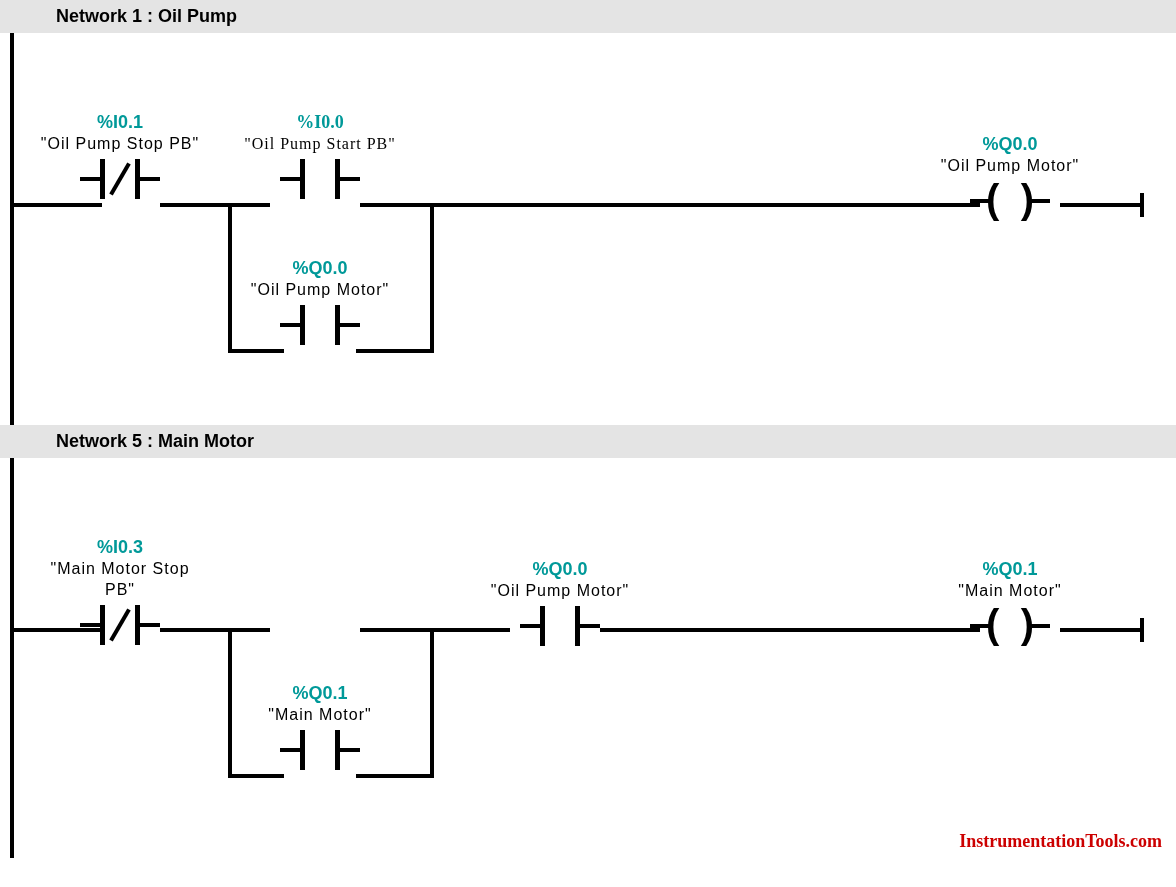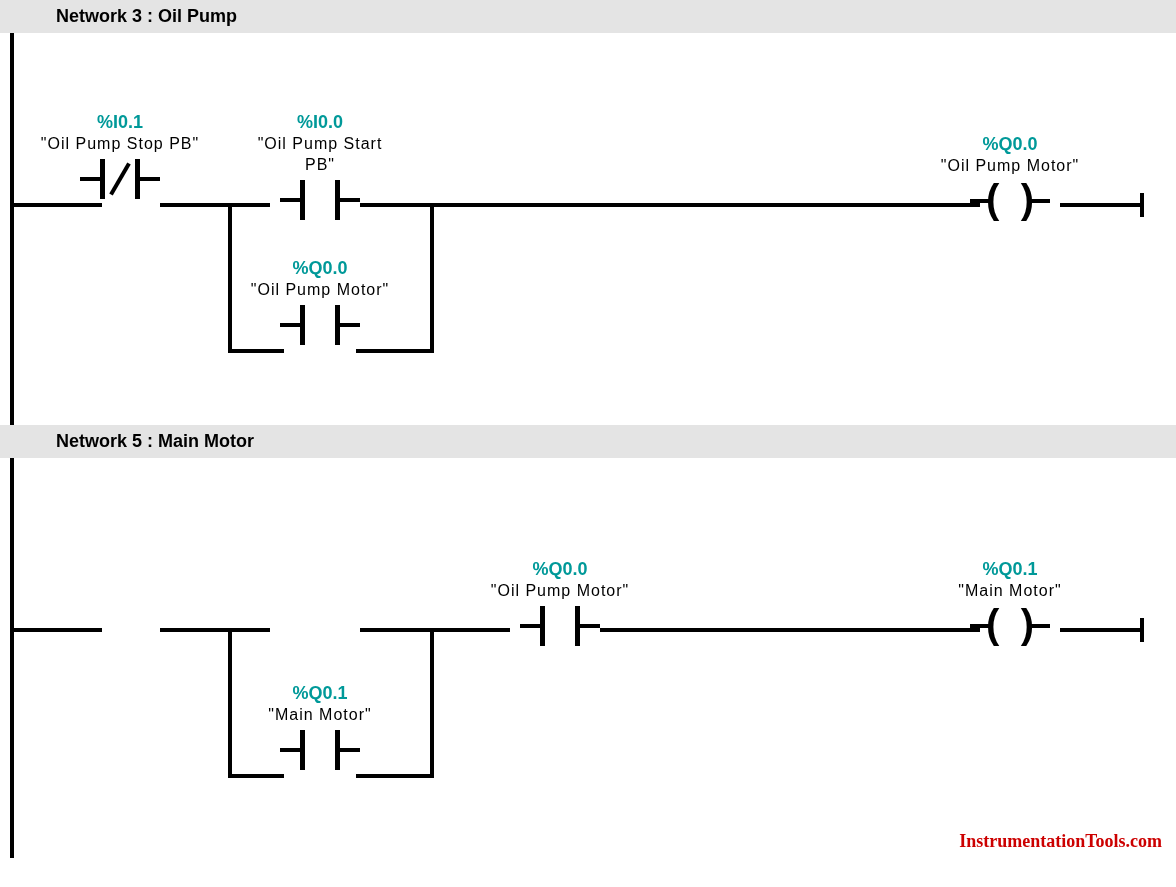--- a/index.html
+++ b/index.html
@@ -101,41 +101,41 @@
     font-weight: bold;
     color: #cc0000;
     font-size: 18px;
     text-align: center;
   }
 </style>
 </head>
 <body>
 
 <div class="network-header">
-  <span>Network 3 : Oil Pump</span>
+  <span>Network 1 : Oil Pump</span>
 </div>
 <div class="rung-area" style="height:392px;">
   <div class="rail"></div>
 
   <div class="hline" style="left:12px; top:170px; width:90px;"></div>
 
   <div class="elem" style="left:40px; top:78px; width:160px;">
     <div class="addr">%I0.1</div>
     <div class="lbl">"Oil Pump Stop PB"</div>
     <div class="contact-nc">
       <div class="stub-l"></div>
         <div class="bar-l"></div>
         <div class="slash"></div>
         <div class="bar-r"></div>
         <div class="stub-r"></div>
     </div>
   </div>
   <div class="hline" style="left:160px; top:170px; width:110px;"></div>
 
-  <div class="elem" style="left:240px; top:78px; width:160px;">
+  <div class="elem" style="left:240px; top:78px; width:160px;font-family:Liberation Serif, serif;">
     <div class="addr">%I0.0</div>
     <div class="lbl">"Oil Pump Start PB"</div>
     <div class="contact-no">
       <div class="stub-l"></div>
         <div class="bar-l"></div>
         <div class="bar-r"></div>
         <div class="stub-r"></div>
     </div>
   </div>
   <div class="hline" style="left:360px; top:170px; width:620px;"></div>
@@ -170,20 +170,31 @@
 </div>
 
 <div class="network-header">
   <span>Network 5 : Main Motor</span>
 </div>
 <div class="rung-area" style="height:400px;">
   <div class="rail"></div>
 
   <div class="hline" style="left:12px; top:170px; width:90px;"></div>
 
+  <div class="elem" style="left:40px; top:78px; width:160px;">
+    <div class="addr">%I0.3</div>
+    <div class="lbl">"Main Motor Stop PB"</div>
+    <div class="contact-nc">
+      <div class="stub-l"></div>
+        <div class="bar-l"></div>
+        <div class="slash"></div>
+        <div class="bar-r"></div>
+        <div class="stub-r"></div>
+    </div>
+  </div>
   <div class="hline" style="left:160px; top:170px; width:110px;"></div>
 
   <div class="hline" style="left:360px; top:170px; width:150px;"></div>
 
   <div class="elem" style="left:480px; top:100px; width:160px;">
     <div class="addr">%Q0.0</div>
     <div class="lbl">"Oil Pump Motor"</div>
     <div class="contact-no">
       <div class="stub-l"></div>
         <div class="bar-l"></div>

